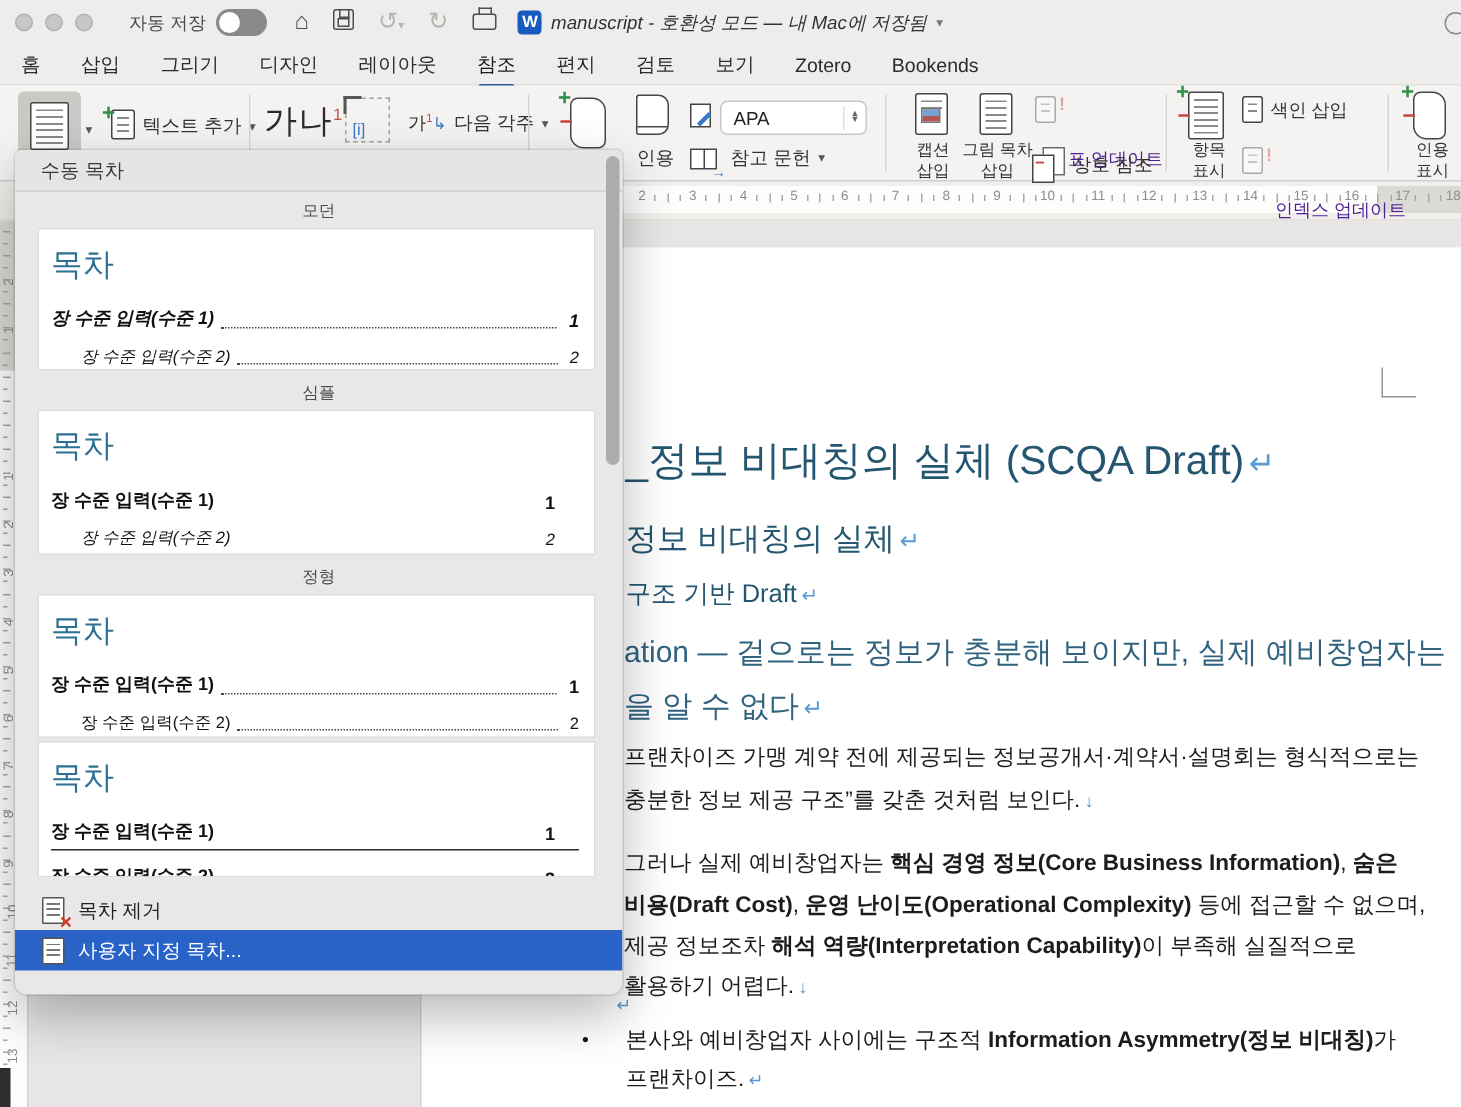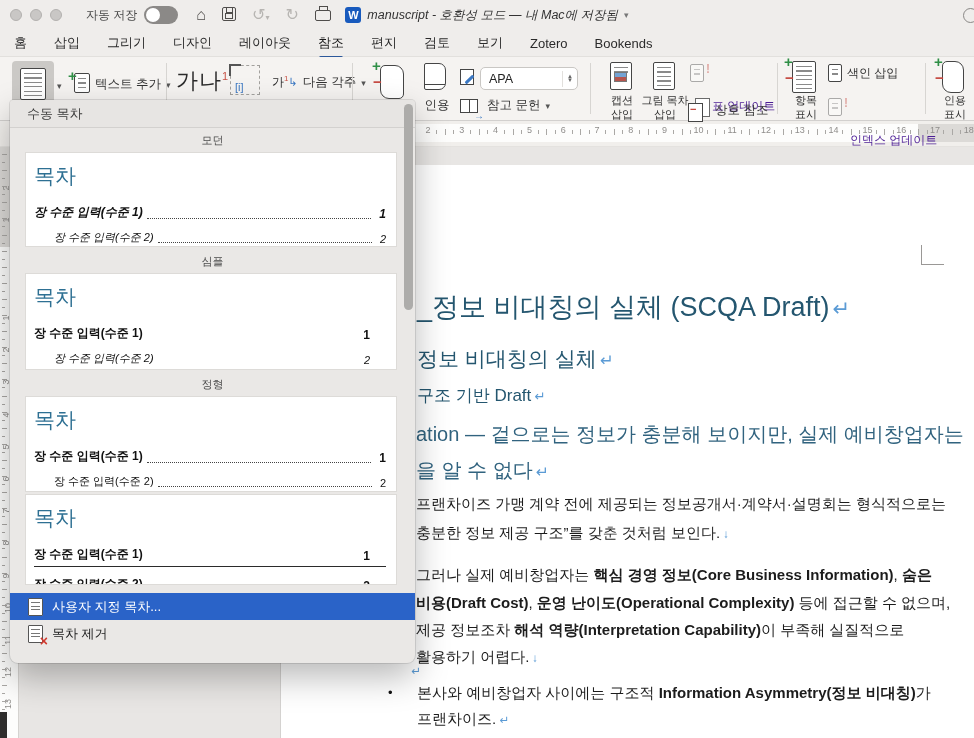--- a/index.html
+++ b/index.html
@@ -530,26 +530,26 @@
               <span class="pg">1</span>
             </div>
             <div class="toc-entry lv1 bold pad-num">
               <span class="lbl">장 수준 입력(수준 2)</span>
               <span class="leader none"></span>
               <span class="pg">2</span>
             </div>
           </div>
         </div>
       <div class="toc-items">
+        <div class="toc-item">
+          <span class="mi-doc rm"></span>
+          <span>목차 제거</span>
+        </div>
         <div class="toc-item sel">
           <span class="mi-doc"></span>
           <span>사용자 지정 목차...</span>
         </div>
-        <div class="toc-item">
-          <span class="mi-doc rm"></span>
-          <span>목차 제거</span>
-        </div>
       </div>
     </div>
     <div class="toc-scroll"></div>
   </div>
 
 </div>
 
 </body></html>

